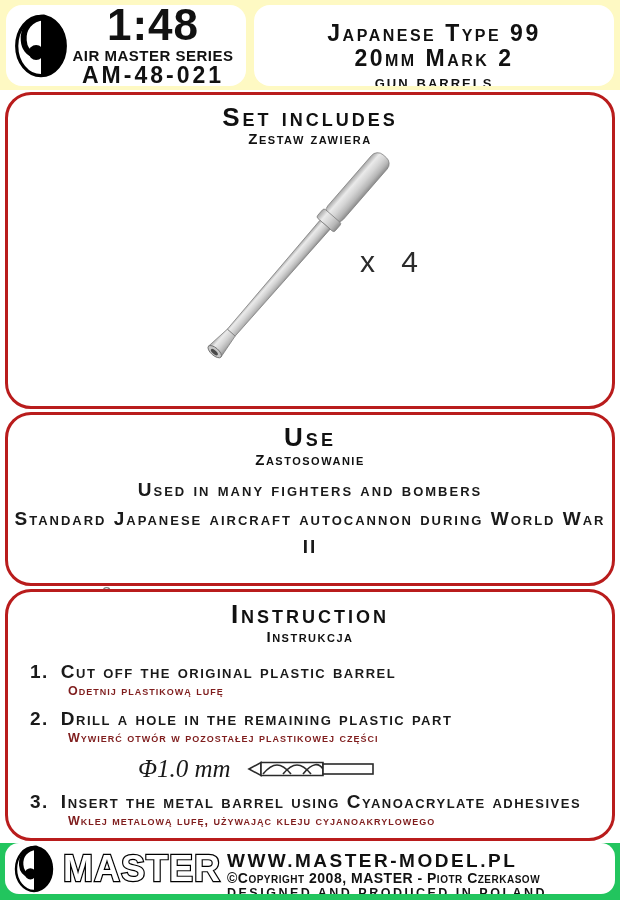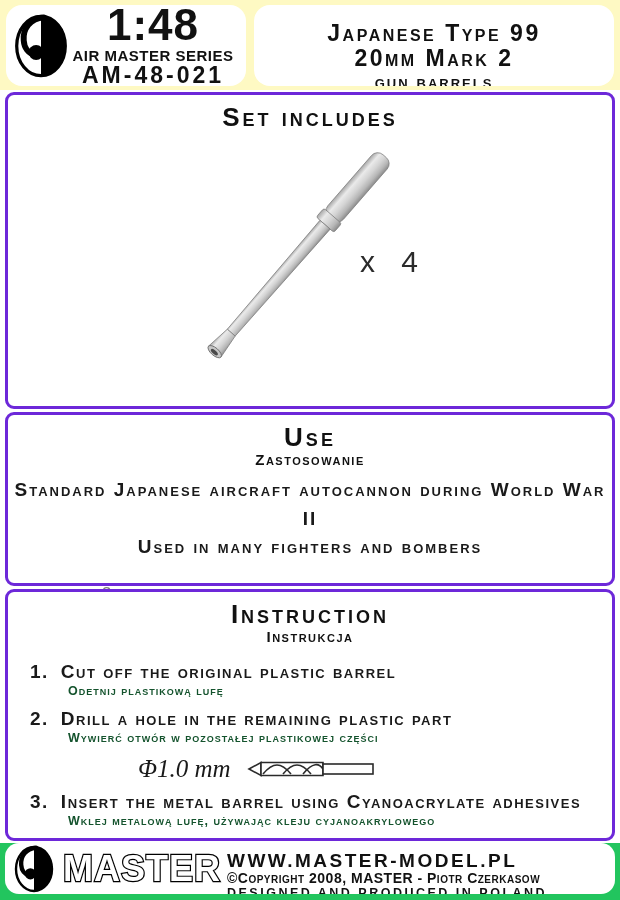--- a/index.html
+++ b/index.html
@@ -22,38 +22,38 @@
   .title-line { font-size:23px; font-weight:bold; letter-spacing:2.5px; line-height:1.1; }
   .title-sub { font-size:18px; font-weight:bold; letter-spacing:2px; line-height:1.15; }
   .title-rule { border:none; border-top:2px solid #000; width:82%; margin:4px auto 3px; }
 
   
   .middle {
     position:absolute; top:90px; left:0; right:0; bottom:57px;
     background:#fff; box-sizing:border-box; padding:2px 5px;
     display:flex; flex-direction:column; gap:3px;
   }
-  .sect { border:3px solid #6d28d9; border-radius:9px; background:#fff; box-sizing:border-box; }
+  .sect { border:3px solid #b91c1c; border-radius:26px; background:#fff; box-sizing:border-box; }
   .sec-head { font-size:26px; font-weight:bold; letter-spacing:3px; text-align:center; margin-top:9px; line-height:1.05; }
   .sec-sub  { font-size:15px; font-weight:bold; letter-spacing:1.5px; text-align:center; line-height:1.1; }
 
   #sect-set { height:352px; position:relative; }
   .barrel-svg { position:absolute; left:0; top:0; width:100%; height:100%; }
   .qty-label { position:absolute; left:352px; top:150px; font-size:30px; letter-spacing:9px; color:#2b2b2b; font-weight:400; }
 
   #sect-use { height:174px; text-align:center; }
   .use-line { font-size:19px; font-weight:bold; letter-spacing:2px; color:#1a1a1a; line-height:1.5; }
   .use-block { margin-top:8px; }
   .use-pl { font-size:13px; font-weight:bold; letter-spacing:1px; color:#7e7e7e; line-height:1.6; margin-top:20px; }
 
   #sect-instr { flex:1; }
   .steps { margin:16px 14px 0 22px; }
   .step-en { font-size:19px; font-weight:bold; letter-spacing:1.5px; color:#1a1a1a; white-space:nowrap; }
   .step-num { display:inline-block; margin-right:12px; }
-  .step-pl { font-size:12.5px; font-weight:bold; letter-spacing:1px; color:#14532d; margin:1px 0 10px 38px; }
+  .step-pl { font-size:12.5px; font-weight:bold; letter-spacing:1px; color:#7f1d1d; margin:1px 0 10px 38px; }
   .drill-row { margin:2px 0 8px 108px; display:flex; align-items:center; gap:16px; }
   .drill-label { font-family:"Liberation Serif", serif; font-style:italic; font-size:25px; color:#1a1a1a; white-space:nowrap; }
 
   
   .footer-row { position:absolute; left:0; right:0; bottom:0; height:57px; background:#22c55e; box-sizing:border-box; padding:0 5px 6px; display:flex; }
   .fbox { flex:1; background:#fff; border-radius:14px; display:flex; align-items:center; padding:2px 8px 2px 8px; overflow:hidden; }
   .logo-foot { width:42px; height:48px; flex:none; }
   .master-word { flex:none; margin-left:2px; }
   .f-right { flex:1; text-align:left; line-height:1.12; padding-top:13px; }
   .f-web  { font-size:19px; font-weight:bold; letter-spacing:2.5px; white-space:nowrap; }
@@ -85,20 +85,21 @@
       <div class="title-sub sc">gun barrels</div>
       <hr class="title-rule">
 
     </div>
   </div>
 
   <div class="middle">
 
     <div class="sect" id="sect-set">
       <div class="sec-head sc">Set includes</div>
+      <div class="sec-sub sc">Zestaw zawiera</div>
       <svg class="barrel-svg" viewBox="0 0 604 346">
         <defs>
           <linearGradient id="gmet" x1="0" y1="0" x2="1" y2="0">
             <stop offset="0" stop-color="#a8a8a8"></stop>
             <stop offset="0.25" stop-color="#eaeaea"></stop>
             <stop offset="0.55" stop-color="#d3d3d3"></stop>
             <stop offset="0.8" stop-color="#b6b6b6"></stop>
             <stop offset="1" stop-color="#8c8c8c"></stop>
           </linearGradient>
         </defs>
@@ -111,22 +112,22 @@
           <ellipse cx="0" cy="288.6" rx="4.8" ry="2.1" fill="#4a4a4a"></ellipse>
         </g>
       </svg>
       <div class="qty-label">x 4</div>
     </div>
 
     <div class="sect" id="sect-use">
       <div class="sec-head sc">Use</div>
       <div class="sec-sub sc">Zastosowanie</div>
       <div class="use-block">
+        <div class="use-line sc">Used in many fighters and bombers</div>
         <div class="use-line sc">Standard Japanese aircraft autocannon during World War II</div>
-        <div class="use-line sc">Used in many fighters and bombers</div>
       </div>
       <div class="use-pl">
         <div class="sc">Standardowe lotnicze działko automatyczne stosowane na wielu</div>
         <div class="sc">japońskich myśliwcach i bombowcach podczas II wojny światowej</div>
       </div>
     </div>
 
     <div class="sect" id="sect-instr">
       <div class="sec-head sc">Instruction</div>
       <div class="sec-sub sc">Instrukcja</div>

